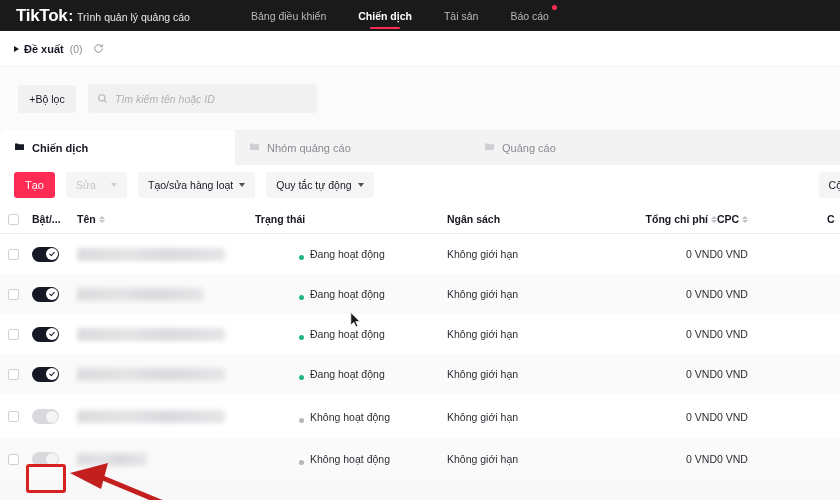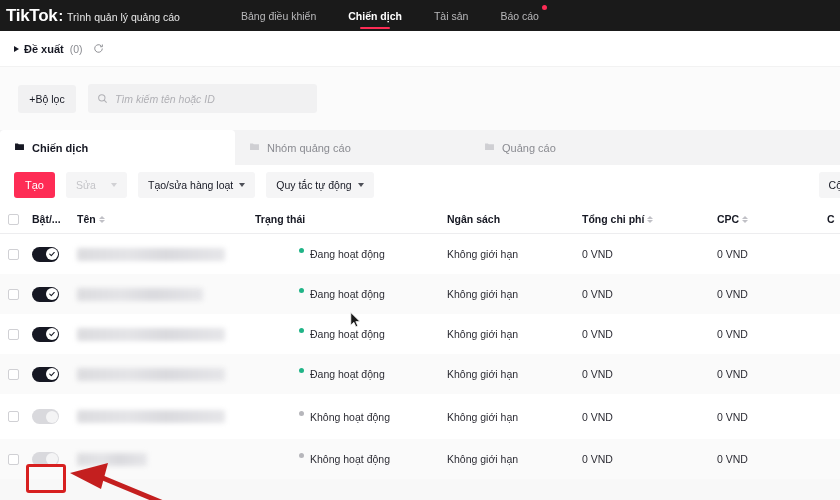--- a/index.html
+++ b/index.html
@@ -11,21 +11,21 @@
     color: #161823;
   }
 
   
   .topbar {
     position: relative;
     height: 31px;
     background: #1a1a1a;
     display: flex;
     align-items: center;
-    padding-left: 6px;
+    padding-left: 16px;
     overflow: hidden;
   }
   .brand {
     display: flex; align-items: baseline; gap: 1px;
     white-space: nowrap;
   }
   .brand-logo {
     font-size: 17px; font-weight: 700; color: #ffffff;
     letter-spacing: -0.3px;
   }
@@ -224,21 +224,21 @@
     position: relative;
   }
   .trow.alt { background: #fafafa; }
   .trow.tall { height: 45px; }
 
   .c-check { width: 27px; display: flex; justify-content: center; flex: none;}
   .c-toggle { width: 50px; display: flex; justify-content: flex-start; padding-left:5px; flex: none;}
   .c-name { width: 178px; flex: none; }
   .c-status { width: 180px; flex: none; }
   .c-budget { width: 135px; flex: none; margin-left: 12px; }
-  .c-spend { width: 135px; flex: none; }
+  .c-spend { width: 135px; flex: none; text-align: right; }
   .c-cpc { width: 110px; flex: none; }
   .c-extra { flex: 1 1 auto; }
 
   .sortable { display: inline-flex; align-items: center; gap: 3px; cursor: pointer; }
   .sort-arrows { display: inline-flex; flex-direction: column; gap: 1px; }
   .sort-arrows i {
     display: block; width: 0; height: 0;
     border-left: 3px solid transparent;
     border-right: 3px solid transparent;
   }
@@ -274,21 +274,21 @@
   .toggle.off .knob { right: 1.5px; background:#f4f4f5; }
 
   .blur-name {
     height: 13px;
     border-radius: 2px;
     background: linear-gradient(90deg,#dcdcdf 0%,#e4e4e7 35%,#dadade 60%,#e6e6e9 100%);
     filter: blur(2.4px);
   }
 
   .status-cell { display: flex; flex-direction: column; justify-content: center; gap: 2px;}
-  .status-line { display: flex; align-items: flex-start; gap: 6px; padding-left: 44px; }
+  .status-line { display: flex; align-items: flex-end; gap: 6px; padding-left: 44px; }
   .dot { width: 5px; height: 5px; border-radius: 50%; flex: none;}
   .dot.green { background: #20b487; }
   .dot.gray { background: #b6b6bb; }
   .status-sub { font-size: 9.5px; color: #9a9aa0; padding-left: 11px; }
 
   .val { color: #2c2c34; }
 
   
   .cursor {
     position: absolute;

